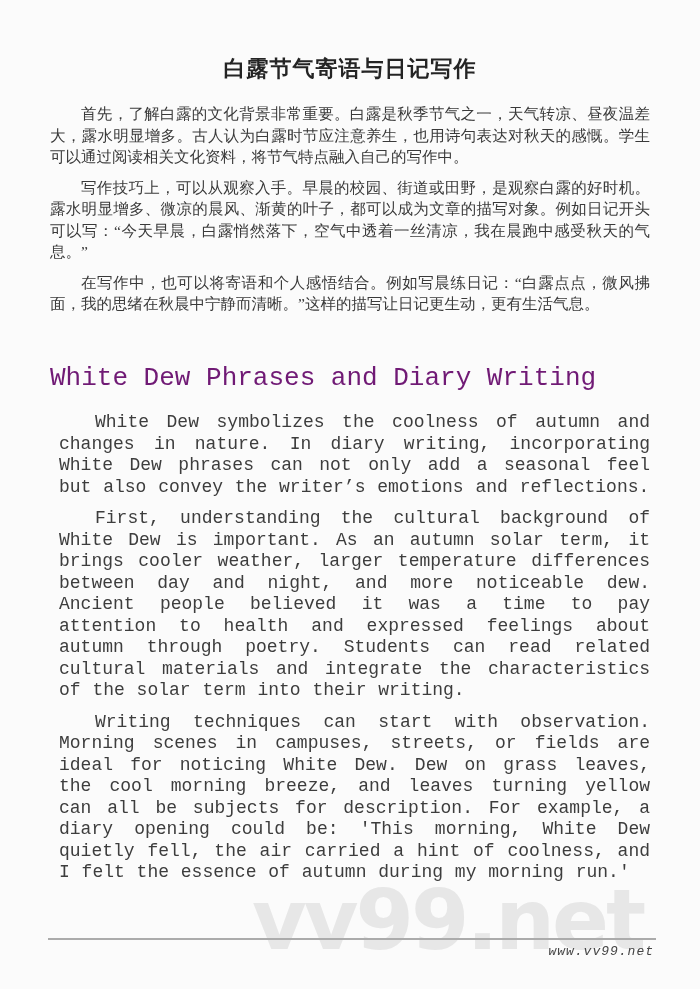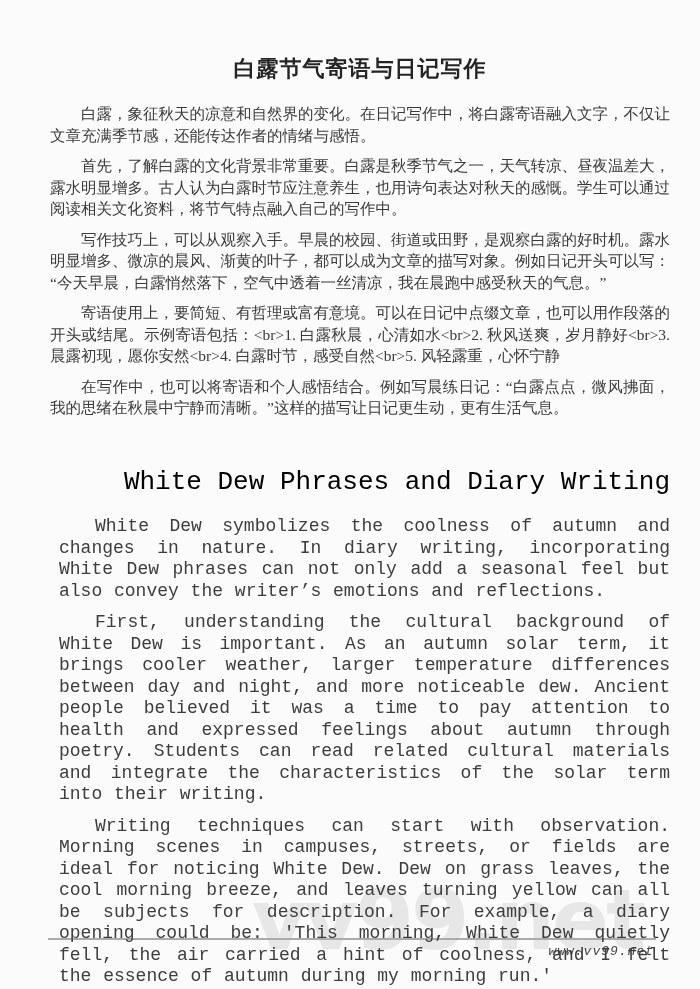--- a/index.html
+++ b/index.html
@@ -20,21 +20,21 @@
     font-size:84px;
     line-height:1;
     letter-spacing:-3px;
     color:#e7e7e7;
     user-select:none;
     margin-top:48px;
   }
   .content {
     position:relative;
     z-index:1;
-    padding:56px 30px 0 50px;
+    padding:56px 50px 0 50px;
   }
   .cn-title {
     margin:0;
     text-align:center;
     font-family:"Liberation Sans", sans-serif;
     font-weight:bold;
     font-size:22px;
     line-height:1.2;
     letter-spacing:1px;
     color:#242424;
@@ -44,26 +44,26 @@
     margin:0 0 9px 0;
     font-family:"Liberation Serif", serif;
     font-size:15.5px;
     line-height:21.5px;
     text-align:justify;
     text-indent:2em;
     color:#3a3a3a;
   }
   .en-title {
     margin:49px 0 0 0;
-    text-align:right;
+    text-align:left;
     font-family:"Liberation Mono", monospace;
     font-weight:500;
     font-size:26px;
     line-height:1.1;
-    color:#000000;
+    color:#701a75;
   }
   .en-body { margin-top:20px; }
   .en-p {
     margin:0 0 10px 9px;
     font-family:"Liberation Mono", monospace;
     font-size:18px;
     line-height:21.5px;
     text-align:justify;
     text-indent:2em;
     word-spacing:1px;
@@ -90,24 +90,22 @@
 
 <div class="page">
 
   <div class="watermark">vv99.net</div>
 
   <div class="content">
 
     <h1 class="cn-title">白露节气寄语与日记写作</h1>
 
     <div class="cn-body">
-        <p class="cn-p">白露，象征秋天的凉意和自然界的变化。在日记写作中，将白露寄语融入文字，不仅让文章充满季节感，还能传达作者的情绪与感悟。</p>
         <p class="cn-p">首先，了解白露的文化背景非常重要。白露是秋季节气之一，天气转凉、昼夜温差大，露水明显增多。古人认为白露时节应注意养生，也用诗句表达对秋天的感慨。学生可以通过阅读相关文化资料，将节气特点融入自己的写作中。</p>
         <p class="cn-p">写作技巧上，可以从观察入手。早晨的校园、街道或田野，是观察白露的好时机。露水明显增多、微凉的晨风、渐黄的叶子，都可以成为文章的描写对象。例如日记开头可以写：“今天早晨，白露悄然落下，空气中透着一丝清凉，我在晨跑中感受秋天的气息。”</p>
-        <p class="cn-p">寄语使用上，要简短、有哲理或富有意境。可以在日记中点缀文章，也可以用作段落的开头或结尾。示例寄语包括：&lt;br&gt;1. 白露秋晨，心清如水&lt;br&gt;2. 秋风送爽，岁月静好&lt;br&gt;3. 晨露初现，愿你安然&lt;br&gt;4. 白露时节，感受自然&lt;br&gt;5. 风轻露重，心怀宁静</p>
         <p class="cn-p">在写作中，也可以将寄语和个人感悟结合。例如写晨练日记：“白露点点，微风拂面，我的思绪在秋晨中宁静而清晰。”这样的描写让日记更生动，更有生活气息。</p>
       </div>
 
     <h2 class="en-title">White Dew Phrases and Diary Writing</h2>
 
     <div class="en-body">
         <p class="en-p">White Dew symbolizes the coolness of autumn and changes in nature. In diary writing, incorporating White Dew phrases can not only add a seasonal feel but also convey the writer’s emotions and reflections.</p>
         <p class="en-p">First, understanding the cultural background of White Dew is important. As an autumn solar term, it brings cooler weather, larger temperature differences between day and night, and more noticeable dew. Ancient people believed it was a time to pay attention to health and expressed feelings about autumn through poetry. Students can read related cultural materials and integrate the characteristics of the solar term into their writing.</p>
         <p class="en-p">Writing techniques can start with observation. Morning scenes in campuses, streets, or fields are ideal for noticing White Dew. Dew on grass leaves, the cool morning breeze, and leaves turning yellow can all be subjects for description. For example, a diary opening could be: 'This morning, White Dew quietly fell, the air carried a hint of coolness, and I felt the essence of autumn during my morning run.'</p>
       </div>

